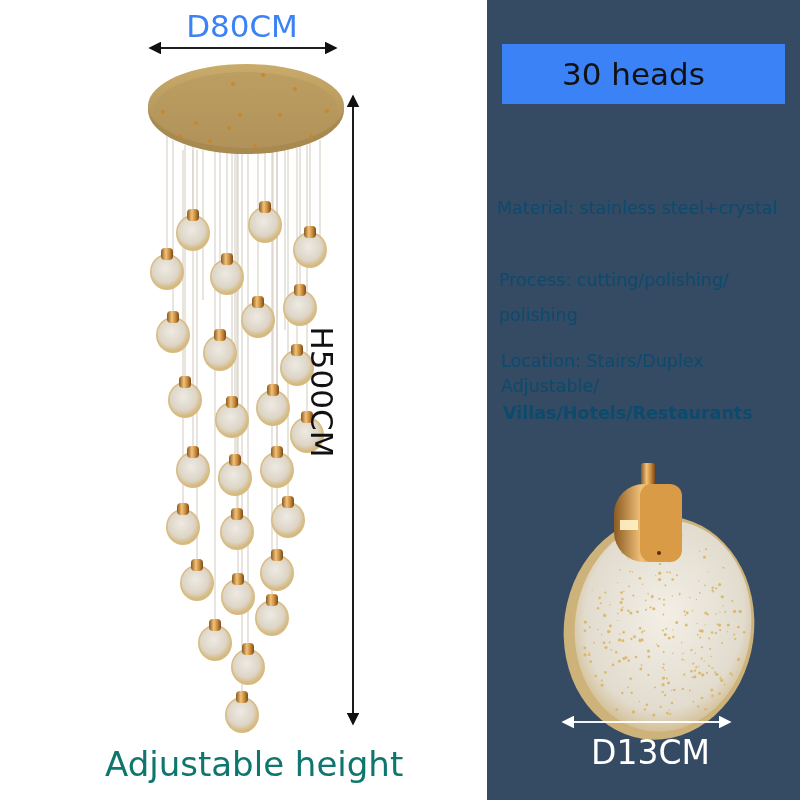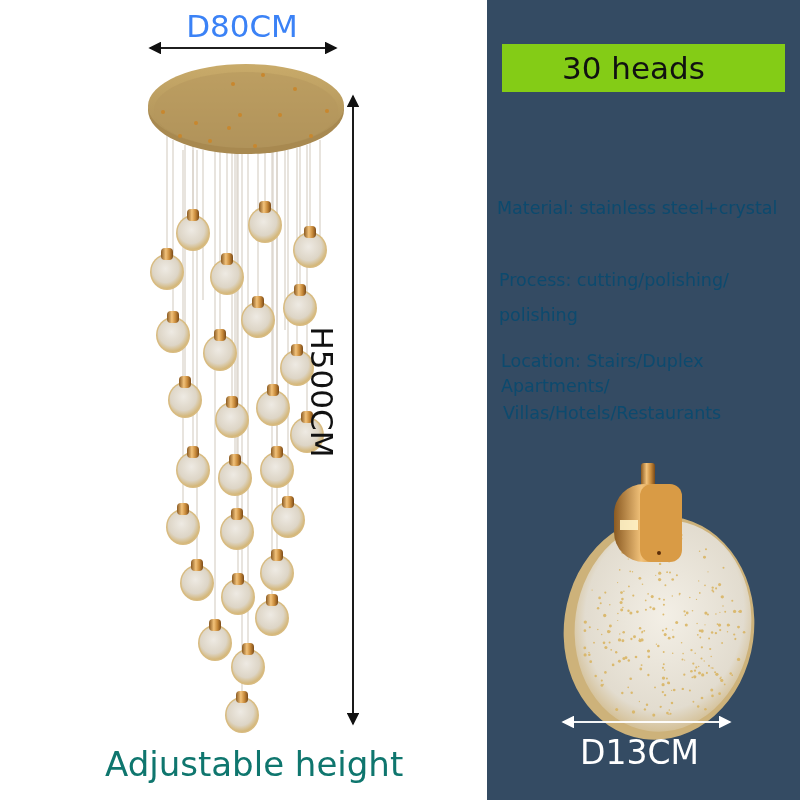--- a/index.html
+++ b/index.html
@@ -2,24 +2,24 @@
 <html><head>
 <meta charset="utf-8">
 <style>
   html, body { margin:0; padding:0; }
   body { width:800px; height:800px; position:relative; overflow:hidden; background:#ffffff; font-family:"DejaVu Sans", sans-serif; }
   .left { position:absolute; left:0; top:0; width:487px; height:800px; background:#ffffff; }
   .right { position:absolute; left:487px; top:0; width:313px; height:800px; background:#344b63; }
   .dim-top { position:absolute; left:146px; top:8px; width:192px; text-align:center; font-size:31px; color:#3b82f6; letter-spacing:0px; line-height:36px; }
   .dim-bottom { position:absolute; left:105px; top:742px; font-size:34px; color:#0f766e; line-height:44px; white-space:nowrap; }
   .dim-vert { position:absolute; left:322px; top:392px; width:140px; height:34px; font-size:31px; color:#111; transform:translate(-50%,-50%) rotate(90deg); transform-origin:center; text-align:center; line-height:34px; white-space:nowrap; }
-  .heads-box { position:absolute; left:502px; top:44px; width:283px; height:48px; background:#84cc16; }
+  .heads-box { position:absolute; left:502px; top:44px; width:283px; height:60px; background:#3b82f6; }
   .heads-text { position:absolute; left:0; right:0; top:0; bottom:0; display:flex; align-items:center; justify-content:center; font-size:31px; color:#111; padding-right:20px; box-sizing:border-box; }
   .spec { position:absolute; color:#0c4a6e; font-size:17.5px; white-space:nowrap; line-height:22px; }
-  .d13 { position:absolute; left:580px; top:735px; width:130px; text-align:left; font-size:33px; color:#ffffff; line-height:36px; }
+  .d13 { position:absolute; left:580px; top:735px; width:130px; text-align:right; font-size:33px; color:#ffffff; line-height:36px; }
   svg { position:absolute; left:0; top:0; }
 </style>
 </head>
 <body>
 
 <div class="left"></div>
 <div class="right"></div>
 
 <svg width="800" height="800" viewBox="0 0 800 800">
   <defs>
@@ -530,16 +530,16 @@
 <div class="dim-bottom">Adjustable height</div>
 
 <div class="heads-box">
   <div class="heads-text">30 heads</div>
 </div>
 
 <div class="spec" style="left:497px; top:197px;">Material: stainless steel+crystal</div>
 <div class="spec" style="left:499px; top:242px;margin-top:27px;">Process: cutting/polishing/</div>
 <div class="spec" style="left:499px; top:292px;margin-top:12px;">polishing</div>
 <div class="spec" style="left:501px; top:350px;">Location: Stairs/Duplex</div>
-<div class="spec" style="left:501px; top:375px;">Apartments/</div>
-<div class="spec" style="left:503px; top:402px;">Villas/Hotels/Restaurants</div>
+<div class="spec" style="left:501px; top:375px;">Adjustable/</div>
+<div class="spec" style="left:503px; top:402px;font-weight:bold;">Villas/Hotels/Restaurants</div>
 
 <div class="d13">D13CM</div>
 
 </body></html>

